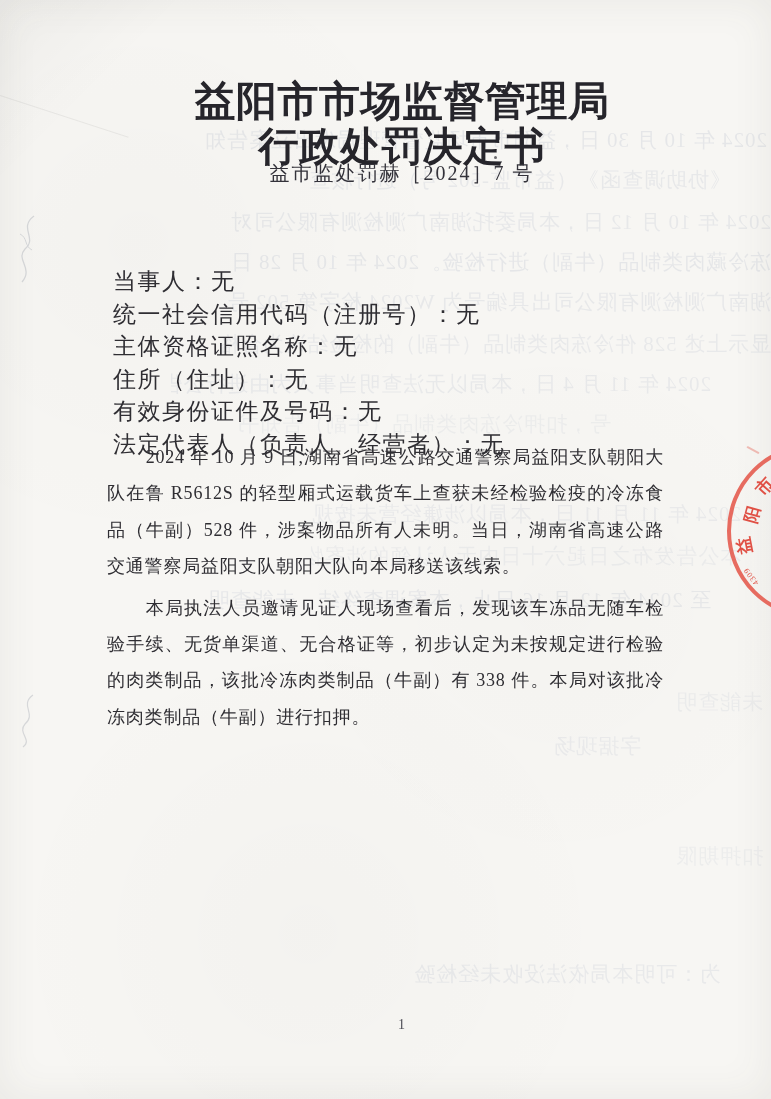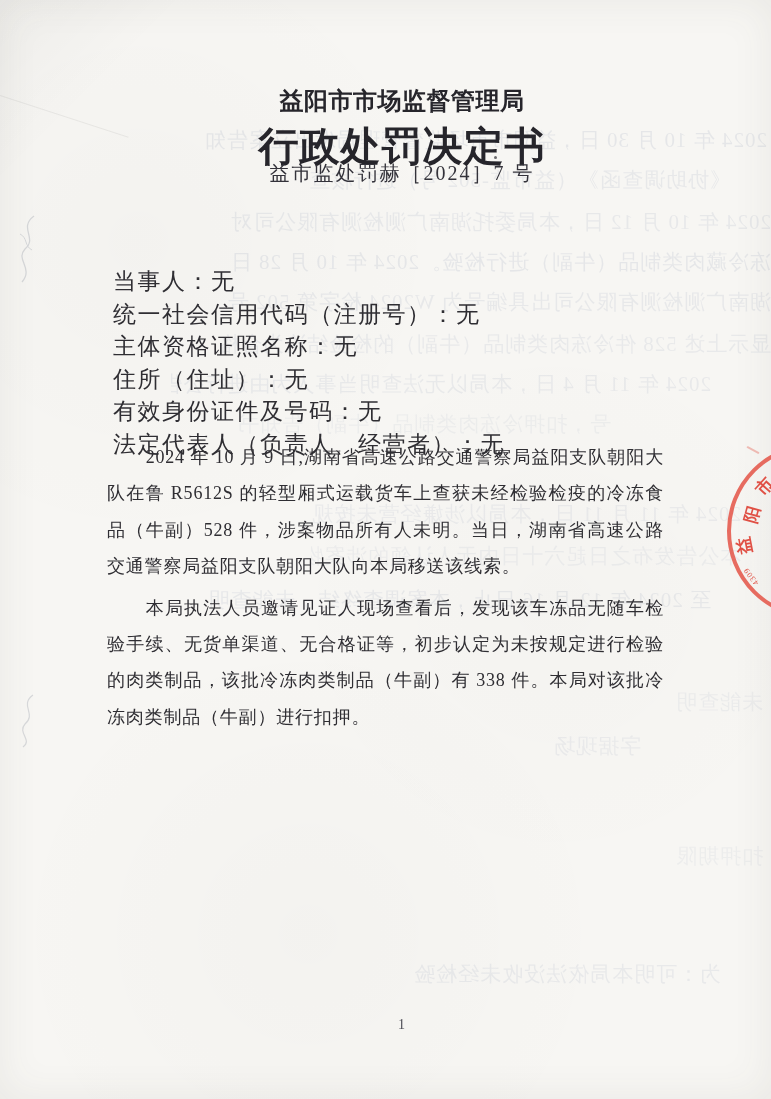--- a/index.html
+++ b/index.html
@@ -38,21 +38,21 @@
 
   
   .ink { position: absolute; inset: 0; z-index: 2; }
 
   .title-block {
     position: absolute; top: 78px; left: 113px; width: 578px;
     text-align: center;
     font-weight: bold;
     color: #26252b;
   }
-  .title-line1 { font-size: 24px; line-height: 46px; letter-spacing: 0.5px; }
+  .title-line1 { font-size: 41px; line-height: 46px; letter-spacing: 0.5px; }
   .title-line2 { font-size: 40px; line-height: 46px; letter-spacing: 1px; }
 
   .doc-number {
     position: absolute; top: 160px; left: 113px; width: 578px;
     text-align: center;
     font-size: 20px;
     letter-spacing: 2px;
     color: #33323a;
   }
 

